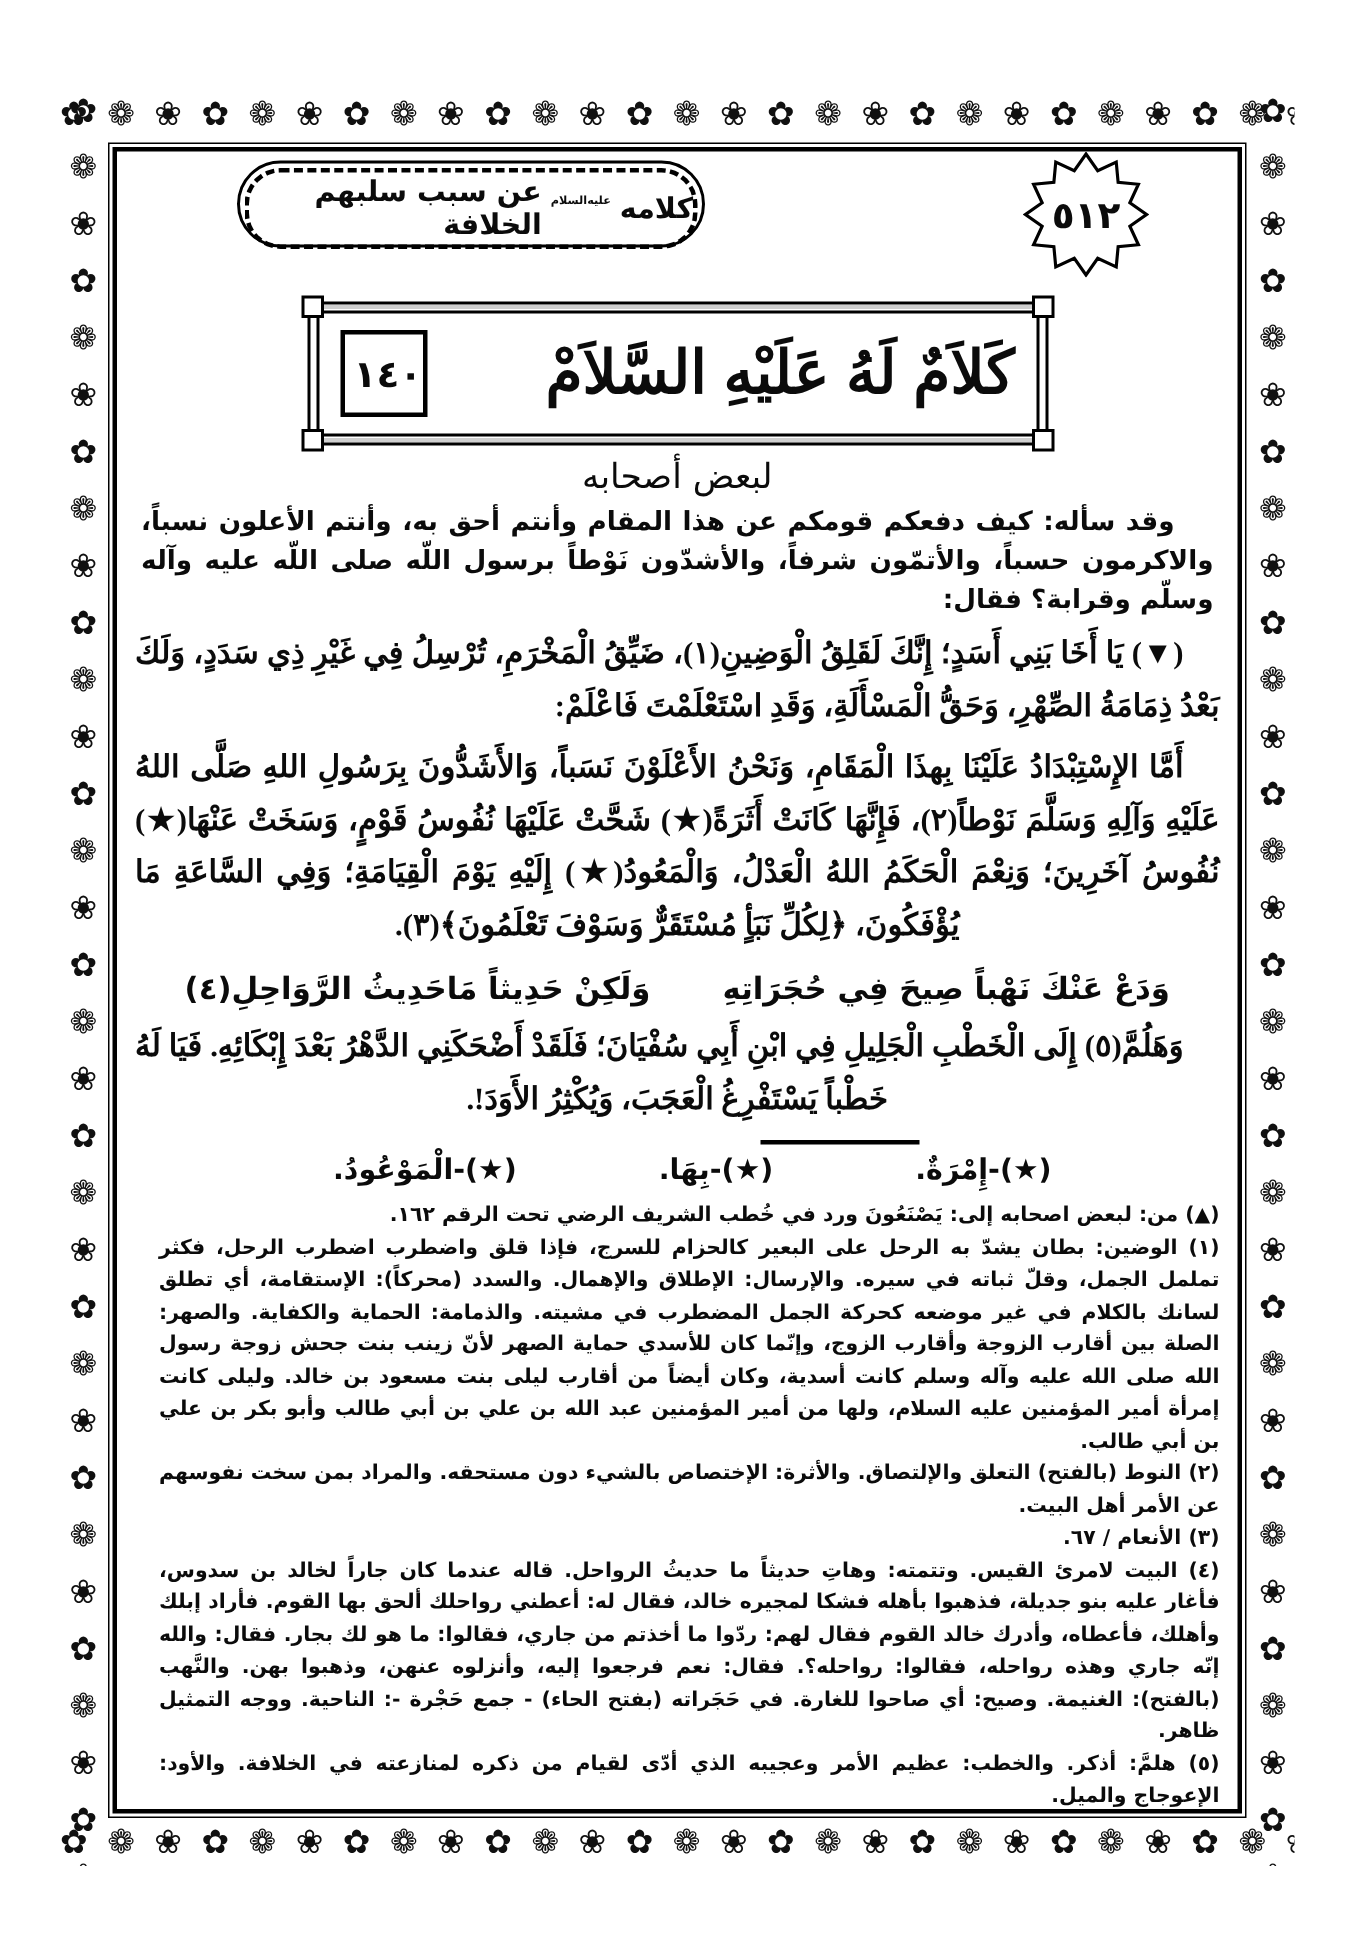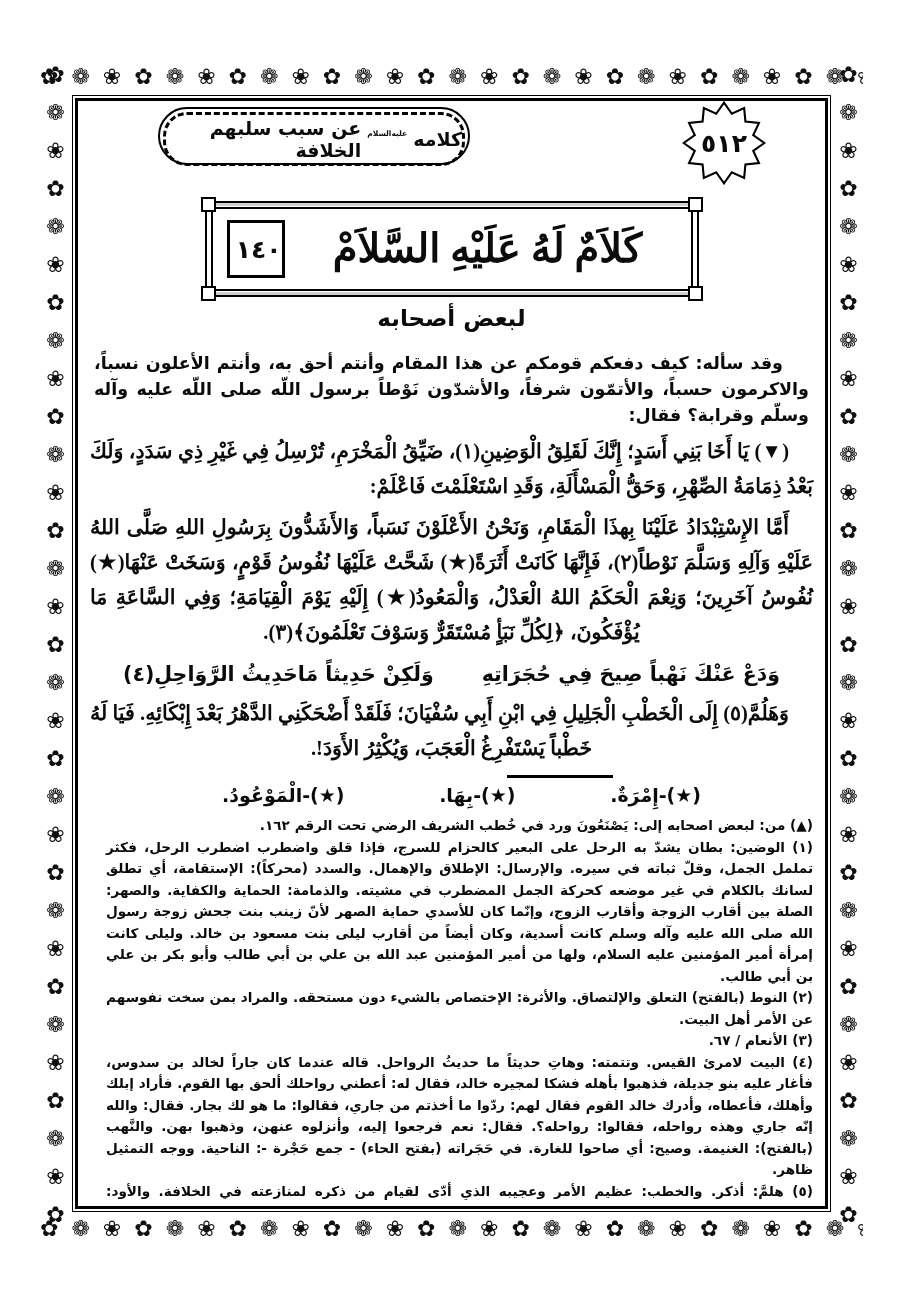--- a/index.html
+++ b/index.html
@@ -30,26 +30,26 @@
   .star-num{position:absolute;inset:0;display:flex;align-items:center;justify-content:center;
             font-size:25px;font-weight:bold;letter-spacing:2px;text-align:right;}
   
   .title-box{position:relative;width:494px;margin:2px auto 0 auto;border:2px solid #000;
              padding:4px;box-sizing:border-box;background:#fff;
              box-shadow:0 -3px 0 0 #cfcfcf inset, 0 3px 0 0 #cfcfcf inset;}
   .title-in{border:2px solid #000;height:80px;display:flex;align-items:center;padding:0 14px;}
   .corner{position:absolute;width:11px;height:11px;border:2px solid #000;background:#fff;}
   .c-tl{top:-6px;left:-6px;} .c-tr{top:-6px;right:-6px;}
   .c-bl{bottom:-6px;left:-6px;} .c-br{bottom:-6px;right:-6px;}
-  .title-text{flex:1;text-align:center;font-size:40px;font-weight:bold;line-height:78px;
-              font-family:Liberation Serif, serif;}
+  .title-text{flex:1;font-size:40px;font-weight:bold;line-height:78px;
+              font-family:Liberation Sans, sans-serif;}
   .num-box{width:52px;height:52px;border:3px solid #000;display:flex;align-items:center;
            font-size:25px;font-weight:bold;margin-right:14px;}
   
-  .subtitle{text-align:center;font-size:23px;font-weight:bold;margin:6px 0 17px 0;line-height:30px;}
+  .subtitle{text-align:center;font-size:23px;font-weight:normal;margin:6px 0 2px 0;line-height:30px;}
   .para{font-weight:bold;text-align:justify;}
   .intro{font-size:17.5px;line-height:26px;margin:2px 4px 0 4px;text-indent:26px;}
   .speech{font-size:20.5px;line-height:35px;margin:6px 0 0 0;text-indent:24px;font-family:Liberation Serif, serif;}
   .speech2{text-align-last:center;}
   .verse{display:flex;direction:rtl;justify-content:center;gap:48px;font-weight:bold;
          font-size:20.5px;line-height:36px;margin-top:6px;}
   .speech3{text-align-last:center;margin-top:4px;}
   .fn-sep{width:106px;border:0;border-top:3px solid #000;margin:9px 200px 4px auto;}
   .variants{display:flex;direction:rtl;justify-content:space-between;
             padding:0 112px 0 132px;font-size:19px;font-weight:bold;line-height:27px;}

